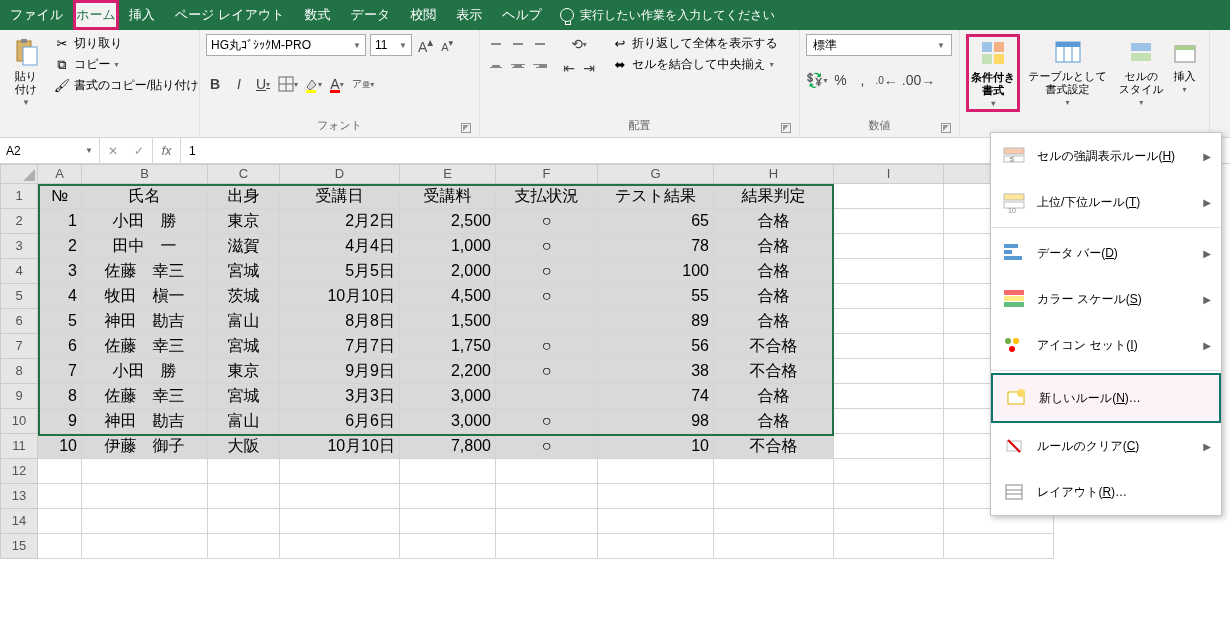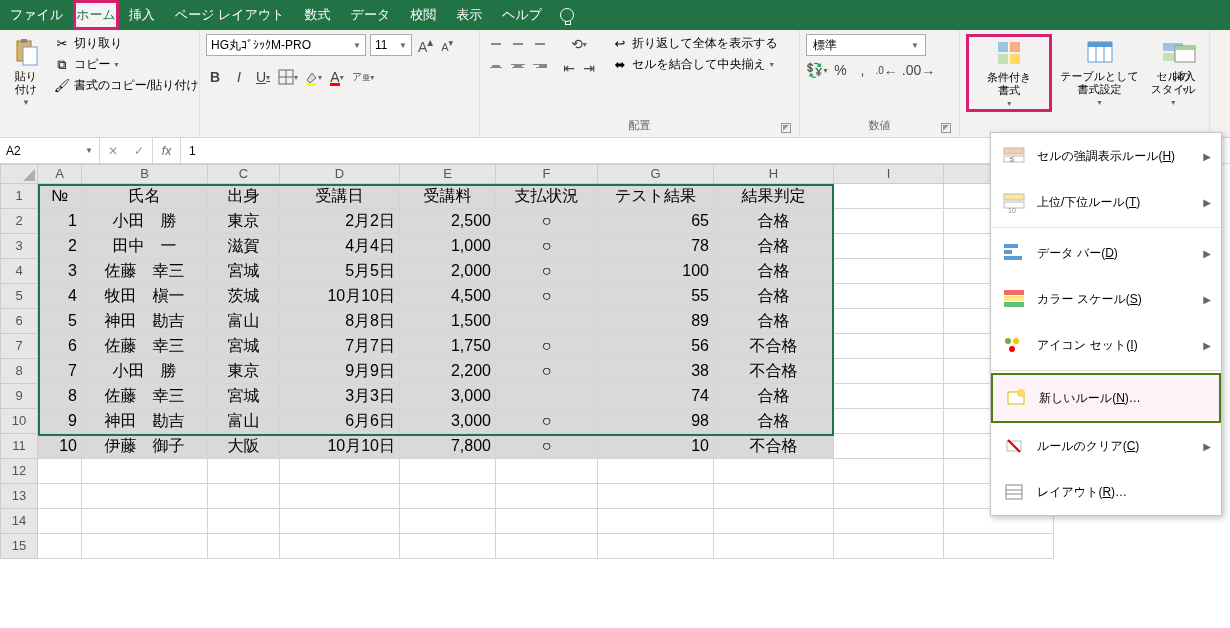--- a/index.html
+++ b/index.html
@@ -17,42 +17,42 @@
 
 .ribbon { background: #f3f2f1; height: 108px; border-bottom: 1px solid #d6d6d6; display: flex; }
 .group { border-right: 1px solid #e1e1e1; display: flex; flex-direction: column; justify-content: space-between; padding: 4px 6px 2px 6px; }
 .group-body { flex: 1; display: flex; align-items: flex-start; gap: 4px; }
 .group-label { text-align: center; font-size: 11px; color: #666; padding: 2px 0; position: relative; }
 .group-label .dlg { position: absolute; right: 2px; bottom: 2px; width: 10px; height: 10px; border: 1px solid #999; }
 .group-label .dlg::after { content: ""; position: absolute; right: 1px; bottom: 1px; border: 3px solid transparent; border-left-color: #999; border-top-color: #999; }
 
 .vbtn { display: flex; flex-direction: column; align-items: center; gap: 2px; padding: 2px 4px; cursor: pointer; font-size: 11px; text-align: center; line-height: 1.2; }
 .vbtn .ico { width: 32px; height: 32px; display: flex; align-items: center; justify-content: center; font-size: 20px; }
-.vbtn.hl { border: 3px solid #d61f6f; padding: 0 18px; }
+.vbtn.hl { border: 3px solid #d61f6f; padding: 0 2px; font-weight: bold; }
 
 .rowbtns { display: flex; flex-direction: column; gap: 2px; }
 .rowbtn { display: flex; align-items: center; gap: 4px; padding: 1px 4px; cursor: pointer; font-size: 12px; white-space: nowrap; }
 .rowbtn .ic { width: 16px; height: 16px; display: inline-flex; align-items: center; justify-content: center; font-size: 13px; }
 
-.font-top { display: flex; align-items: center; gap: 4px; margin-bottom: 11px; }
+.font-top { display: flex; align-items: center; gap: 4px; margin-bottom: 18px; }
 .font-name { width: 160px; height: 22px; border: 1px solid #ababab; background: #fff; padding: 0 4px; display: flex; align-items: center; justify-content: space-between; font-size: 12px; }
 .font-size { width: 42px; height: 22px; border: 1px solid #ababab; background: #fff; padding: 0 4px; display: flex; align-items: center; justify-content: space-between; }
 .dd { font-size: 8px; color: #666; }
 .Aa { font-size: 14px; color: #555; cursor: pointer; padding: 0 2px; }
 .font-bot { display: flex; align-items: center; gap: 6px; }
 .fb { min-width: 18px; height: 20px; display: inline-flex; align-items: center; justify-content: center; cursor: pointer; color: #444; font-size: 14px; }
 .colorbar { position: relative; }
 .colorbar::after { content: ""; position: absolute; left: 2px; right: 6px; bottom: 1px; height: 3px; background: var(--c,#ff0000); }
 
 .align-grid { display: grid; grid-template-columns: repeat(3,20px); grid-template-rows: repeat(2,20px); gap: 2px; }
 .align-grid div { border: none; cursor: pointer; display: flex; align-items: center; justify-content: center; color: #666; }
 .alines { width: 14px; height: 10px; display: flex; flex-direction: column; justify-content: space-between; }
 .alines span { height: 1.5px; background: #888; display: block; }
 
-.numfmt { width: 120px; height: 22px; border: 1px solid #ababab; background: #fff; padding: 0 6px; display: flex; align-items: center; justify-content: space-between; margin-bottom: 4px; }
+.numfmt { width: 146px; height: 22px; border: 1px solid #ababab; background: #fff; padding: 0 6px; display: flex; align-items: center; justify-content: space-between; margin-bottom: 14px; }
 
 
 .fbar { height: 26px; border-bottom: 1px solid #d6d6d6; display: flex; align-items: stretch; background: #fff; }
 .namebox { width: 100px; border-right: 1px solid #d6d6d6; display: flex; align-items: center; padding: 0 6px; justify-content: space-between; }
 .fx-btns { display: flex; align-items: center; border-right: 1px solid #d6d6d6; }
 .fx-btns span { width: 26px; text-align: center; color: #999; cursor: pointer; }
 .fx { width: 28px; display: flex; align-items: center; justify-content: center; font-style: italic; color: #666; border-right: 1px solid #d6d6d6; }
 .fval { flex: 1; padding: 0 8px; display: flex; align-items: center; }
 
 
@@ -67,21 +67,21 @@
 .sel { background: #d9d9d9; }
 .ta-c { text-align: center; }
 .ta-r { text-align: right; }
 .ta-l { text-align: center; }
 .colA{width:44px}.colB{width:126px}.colC{width:72px}.colD{width:120px}.colE{width:96px}.colF{width:102px}.colG{width:116px}.colH{width:120px}.colI{width:110px}.colJ{width:110px}
 .selborder { position: absolute; border: 2px solid #217346; pointer-events: none; }
 
 
 .cf-menu { position: absolute; right: 8px; top: 132px; width: 232px; background: #fff; border: 1px solid #c6c6c6; box-shadow: 2px 2px 6px rgba(0,0,0,.25); z-index: 50; }
 .cf-item { display: flex; align-items: center; gap: 10px; padding: 10px 10px; cursor: pointer; font-size: 12px; position: relative; }
-.cf-item.hl { border: 2px solid #4d7c0f; background: #fdf2f6; }
+.cf-item.hl { border: 2px solid #0f766e; background: #fdf2f6; }
 .cf-item .arr { margin-left: auto; font-size: 10px; color: #666; }
 .cf-ico { width: 26px; height: 26px; display: flex; align-items: center; justify-content: center; font-size: 16px; }
 .cf-sep { height: 1px; background: #e0e0e0; margin: 2px 0; }
 .u { text-decoration: underline; }
 
 svg { display: block; }
 </style>
 </head>
 <body>
 
@@ -90,20 +90,21 @@
   <div class="tab active hl">ホーム</div>
   <div class="tab">挿入</div>
   <div class="tab">ページ レイアウト</div>
   <div class="tab">数式</div>
   <div class="tab">データ</div>
   <div class="tab">校閲</div>
   <div class="tab">表示</div>
   <div class="tab">ヘルプ</div>
   <div class="tell">
     <span class="bulb"></span>
+    <span>実行したい作業を入力してください</span>
   </div>
 </div>
 
 <div class="ribbon">
 
   <div class="group" style="width:200px">
     <div class="group-body">
       <div class="vbtn">
         <span class="ico">
           <svg width="30" height="30">
@@ -166,20 +167,21 @@
             <span class="dd">▾</span>
           </span>
         <span class="fb colorbar" style="--c:#ff0000">A<span class="dd">▾</span></span>
         <span class="fb">
             <span style="font-size:10px">ア</span>
             <sub style="font-size:8px">亜</sub>
             <span class="dd">▾</span>
           </span>
       </div>
     </div>
+    <div class="group-label"><span>フォント</span><span class="dlg"></span></div>
   </div>
 
   <div class="group" style="width:320px">
     <div class="group-body" style="gap:10px">
       <div class="align-grid">
         <div>
             <div class="alines">
               <span></span>
               <span style="width:70%"></span>
               <span></span>

